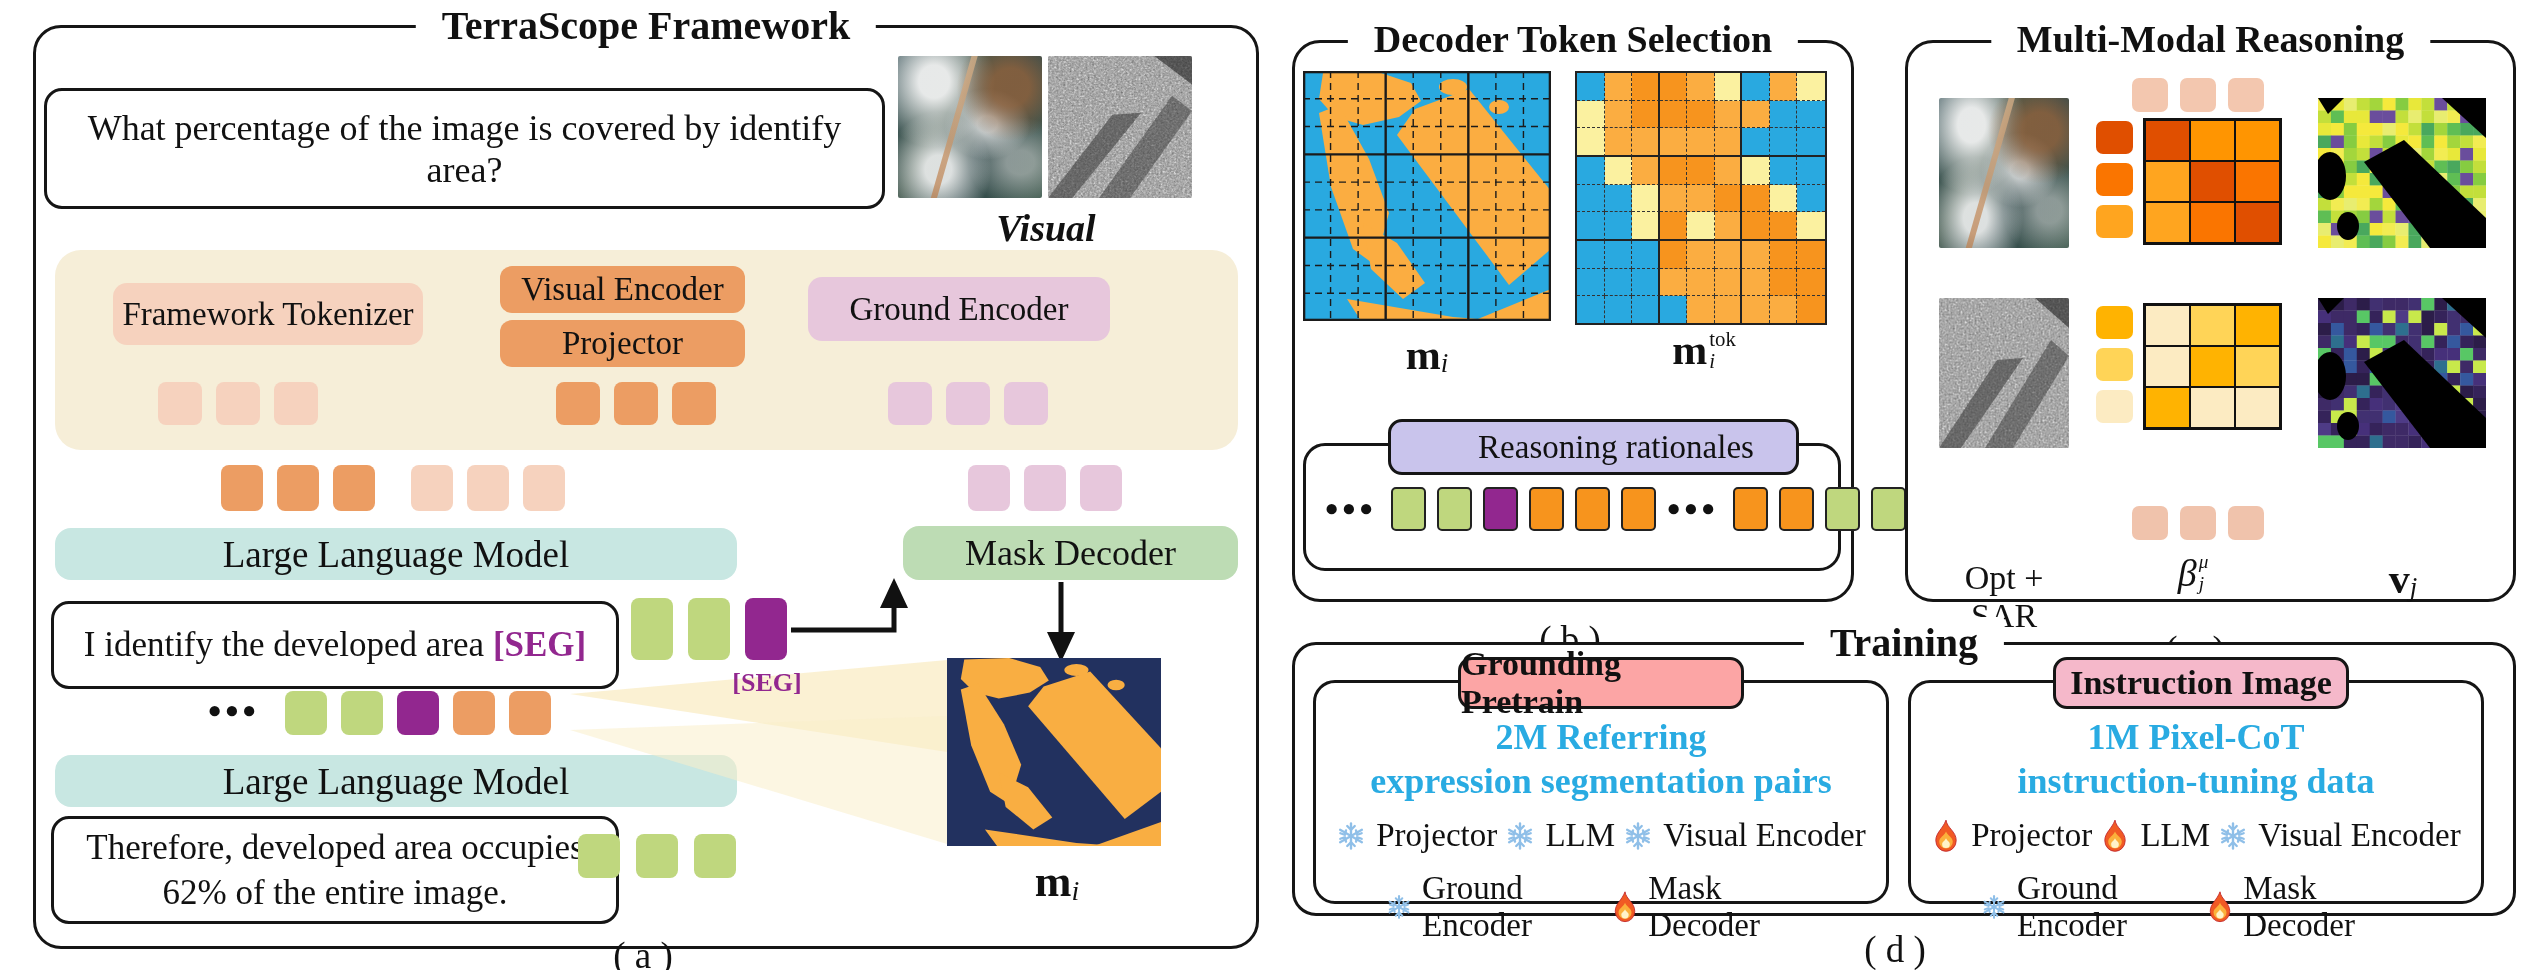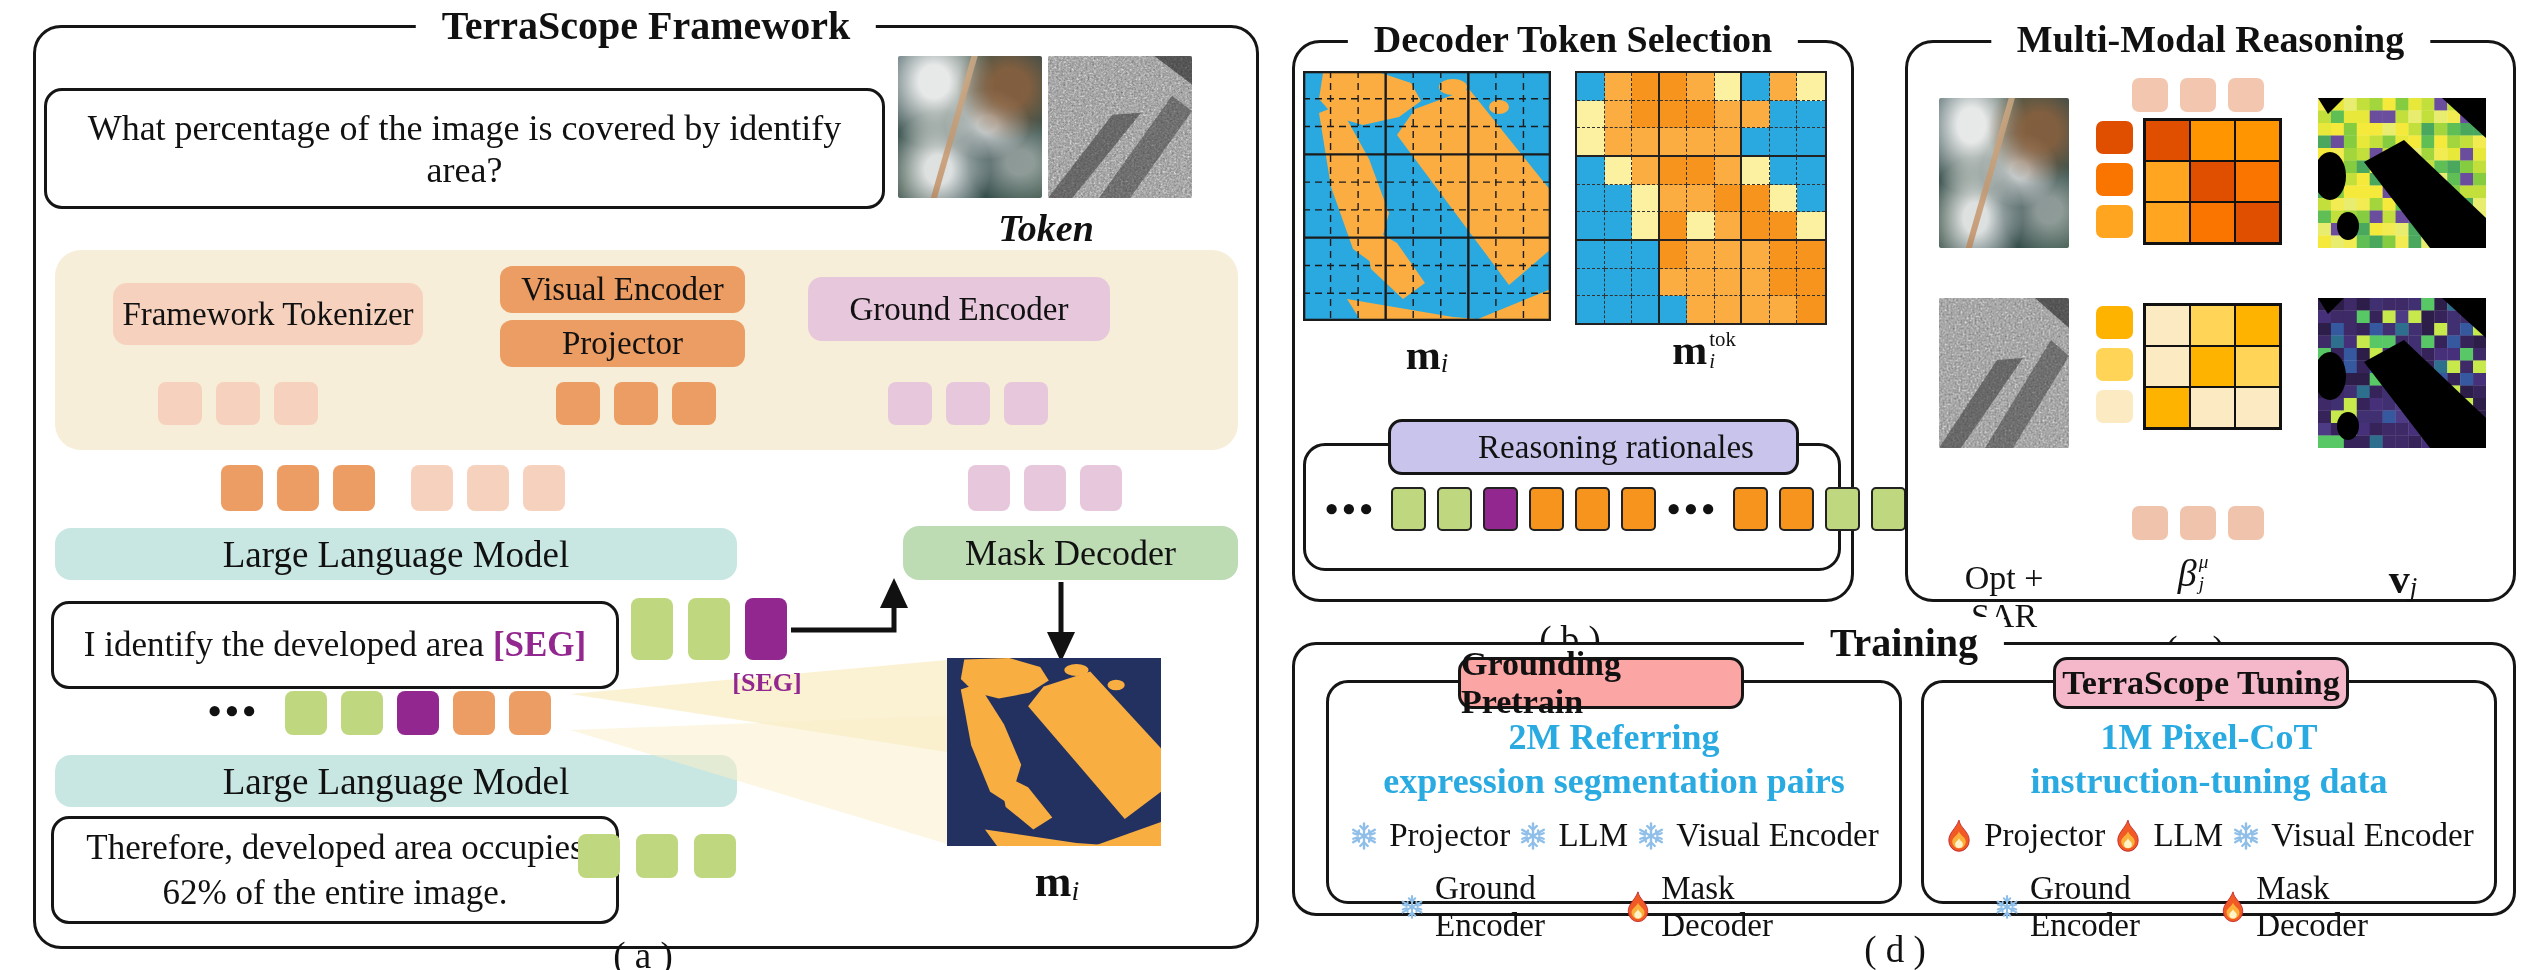--- a/index.html
+++ b/index.html
@@ -39,21 +39,21 @@
          border:2.5px solid #111;}
   .grid3 div{border:1.6px solid #111;}
   .tokgrid{position:absolute;display:grid;grid-template-columns:repeat(9,1fr);
            border:2.6px solid #222;}
   .tokgrid .cell{border-right:1.6px dashed #333;border-bottom:1.6px dashed #333;}
   .tokgrid .sr{border-right:2.3px solid #222;}
   .tokgrid .sb{border-bottom:2.3px solid #222;}
   .tokgrid .lr{border-right:none;}
   .tokgrid .lb{border-bottom:none;}
   .bluehead{font-weight:bold;font-size:36px;color:#29ABE2;text-align:center;line-height:44px;}
-  .t-inner{position:absolute;border:3.5px solid #151515;border-radius:22px;background:#fff;margin-left:13px;}
+  .t-inner{position:absolute;border:3.5px solid #151515;border-radius:22px;background:#fff;}
   .t-pill{position:absolute;border:3.5px solid #151515;border-radius:14px;font-weight:bold;
           font-size:34px;display:flex;align-items:center;justify-content:center;z-index:2;}
   .t-row{display:flex;justify-content:space-evenly;align-items:center;}
   .t-item{display:flex;align-items:center;gap:10px;font-size:33px;}
   .t-item svg{width:30px;height:34px;}
   .var-label{position:absolute;display:flex;align-items:flex-end;justify-content:center;}
   .stack{display:inline-flex;flex-direction:column;align-items:flex-start;line-height:22px;font-size:25px;margin-left:2px;}
   svg.overlay{position:absolute;left:0;top:0;pointer-events:none;}
   .colbg{position:absolute;border-radius:18px;}
 </style>
@@ -81,21 +81,21 @@
     </div>
 
     <div class="sat sat-opt" style="left:862px;top:28px;width:144px;height:142px;"></div>
     <div class="sat" style="left:1012px;top:28px;width:144px;height:142px;"><svg width="100%" height="100%" viewBox="0 0 130 150" preserveAspectRatio="none">
           <rect x="0" y="0" width="130" height="150" fill="#8a8a8a"></rect>
           <rect x="0" y="0" width="130" height="150" filter="url(#sarNoise)" opacity="0.95"></rect>
           <polygon points="0,150 58,62 84,60 22,150" fill="#343434" opacity="0.55"></polygon>
           <polygon points="46,150 112,42 130,58 74,150" fill="#2c2c2c" opacity="0.45"></polygon>
           <polygon points="96,0 130,0 130,30" fill="#1f1f1f" opacity="0.6"></polygon>
         </svg></div>
-    <div class="ital" style="left:810px;top:178px;width:400px;">Token</div>
+    <div class="ital" style="left:810px;top:178px;width:400px;">Visual</div>
 
     <div class="colbg" id="creambox" style="left: 19px; top: 222px; width: 1183px; height: 200px; border-radius: 26px; background: rgb(246, 238, 216);">
       <div class="chip" id="chip-lang" style="left: 58px; top: 33px; width: 310px; height: 62px; border-radius: 14px; font-size: 33px; background: rgb(246, 210, 190);">
           <span>Framework Tokenizer</span>
         </div>
       <div class="chip" id="chip-ve" style="left: 445px; top: 16px; width: 245px; height: 47px; border-radius: 12px; font-size: 33px; background: rgb(236, 157, 99);">
           <span>Visual Encoder</span>
         </div>
       <div class="chip" id="chip-pj" style="left: 445px; top: 70px; width: 245px; height: 47px; border-radius: 12px; font-size: 33px; background: rgb(236, 157, 99);">
           <span>Projector</span>
@@ -867,21 +867,21 @@
                 <path d="M12 1 C13 8 21 11 21 19 a9 9.5 0 0 1 -18 0 C3 12 9 9 12 1 Z" fill="#F15A24" stroke="#C1272D" stroke-width="0.8"></path>
                 <path d="M12 11 c1.5 4 6 5 6 9 a6 6 0 0 1 -12 0 c0 -4 4.5 -5 6 -9 Z" fill="#FBB03B"></path>
                 <path d="M12 17 c1 2.4 3.4 3 3.4 5.2 a3.4 3.4 0 0 1 -6.8 0 c0 -2.2 2.4 -2.8 3.4 -5.2 Z" fill="#FFF3C9"></path>
               </svg>
               <span>Mask Decoder</span>
             </div>
           </div>
       </div>
     </div>
     <div class="t-pill" id="it-pill" style="left: 758px; top: 12px; width: 290px; height: 46px; background: rgb(245, 184, 202);">
-        <span>TerraScope Tuning</span>
+        <span>Instruction Image</span>
       </div>
   </div>
   <div class="caption" style="left:1770px;top:928px;">( d )</div>
 
   <svg width="0" height="0" style="position:absolute;">
     <defs>
       <filter id="sarNoise" x="0" y="0" width="100%" height="100%">
         <feTurbulence type="fractalNoise" baseFrequency="0.5" numOctaves="3" seed="7" stitchTiles="stitch"></feTurbulence>
         <feColorMatrix type="saturate" values="0"></feColorMatrix>
         <feComponentTransfer>

